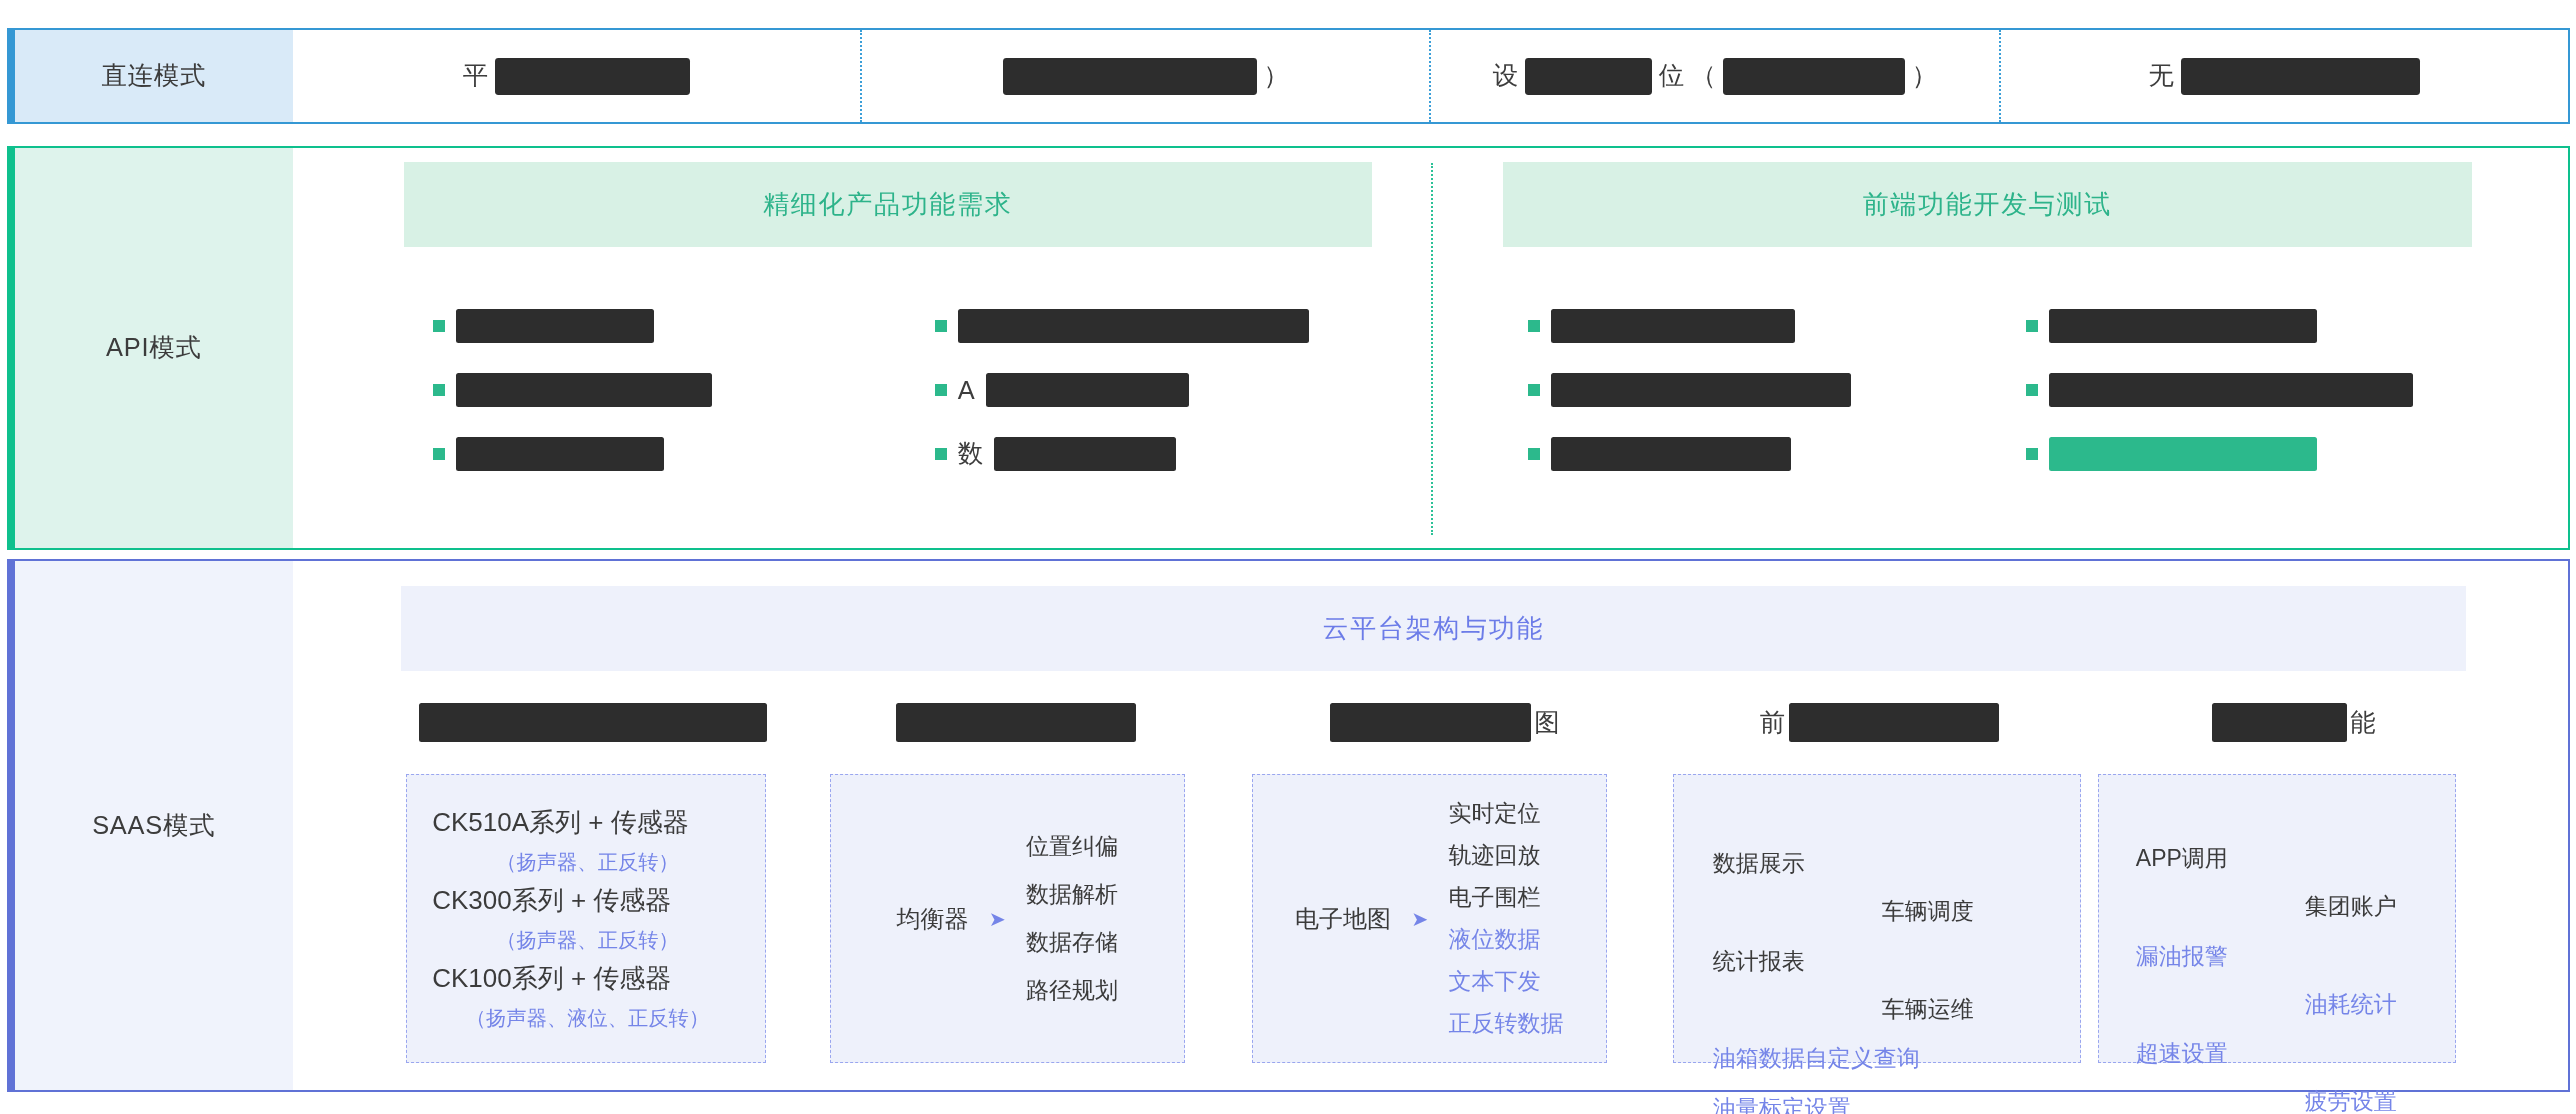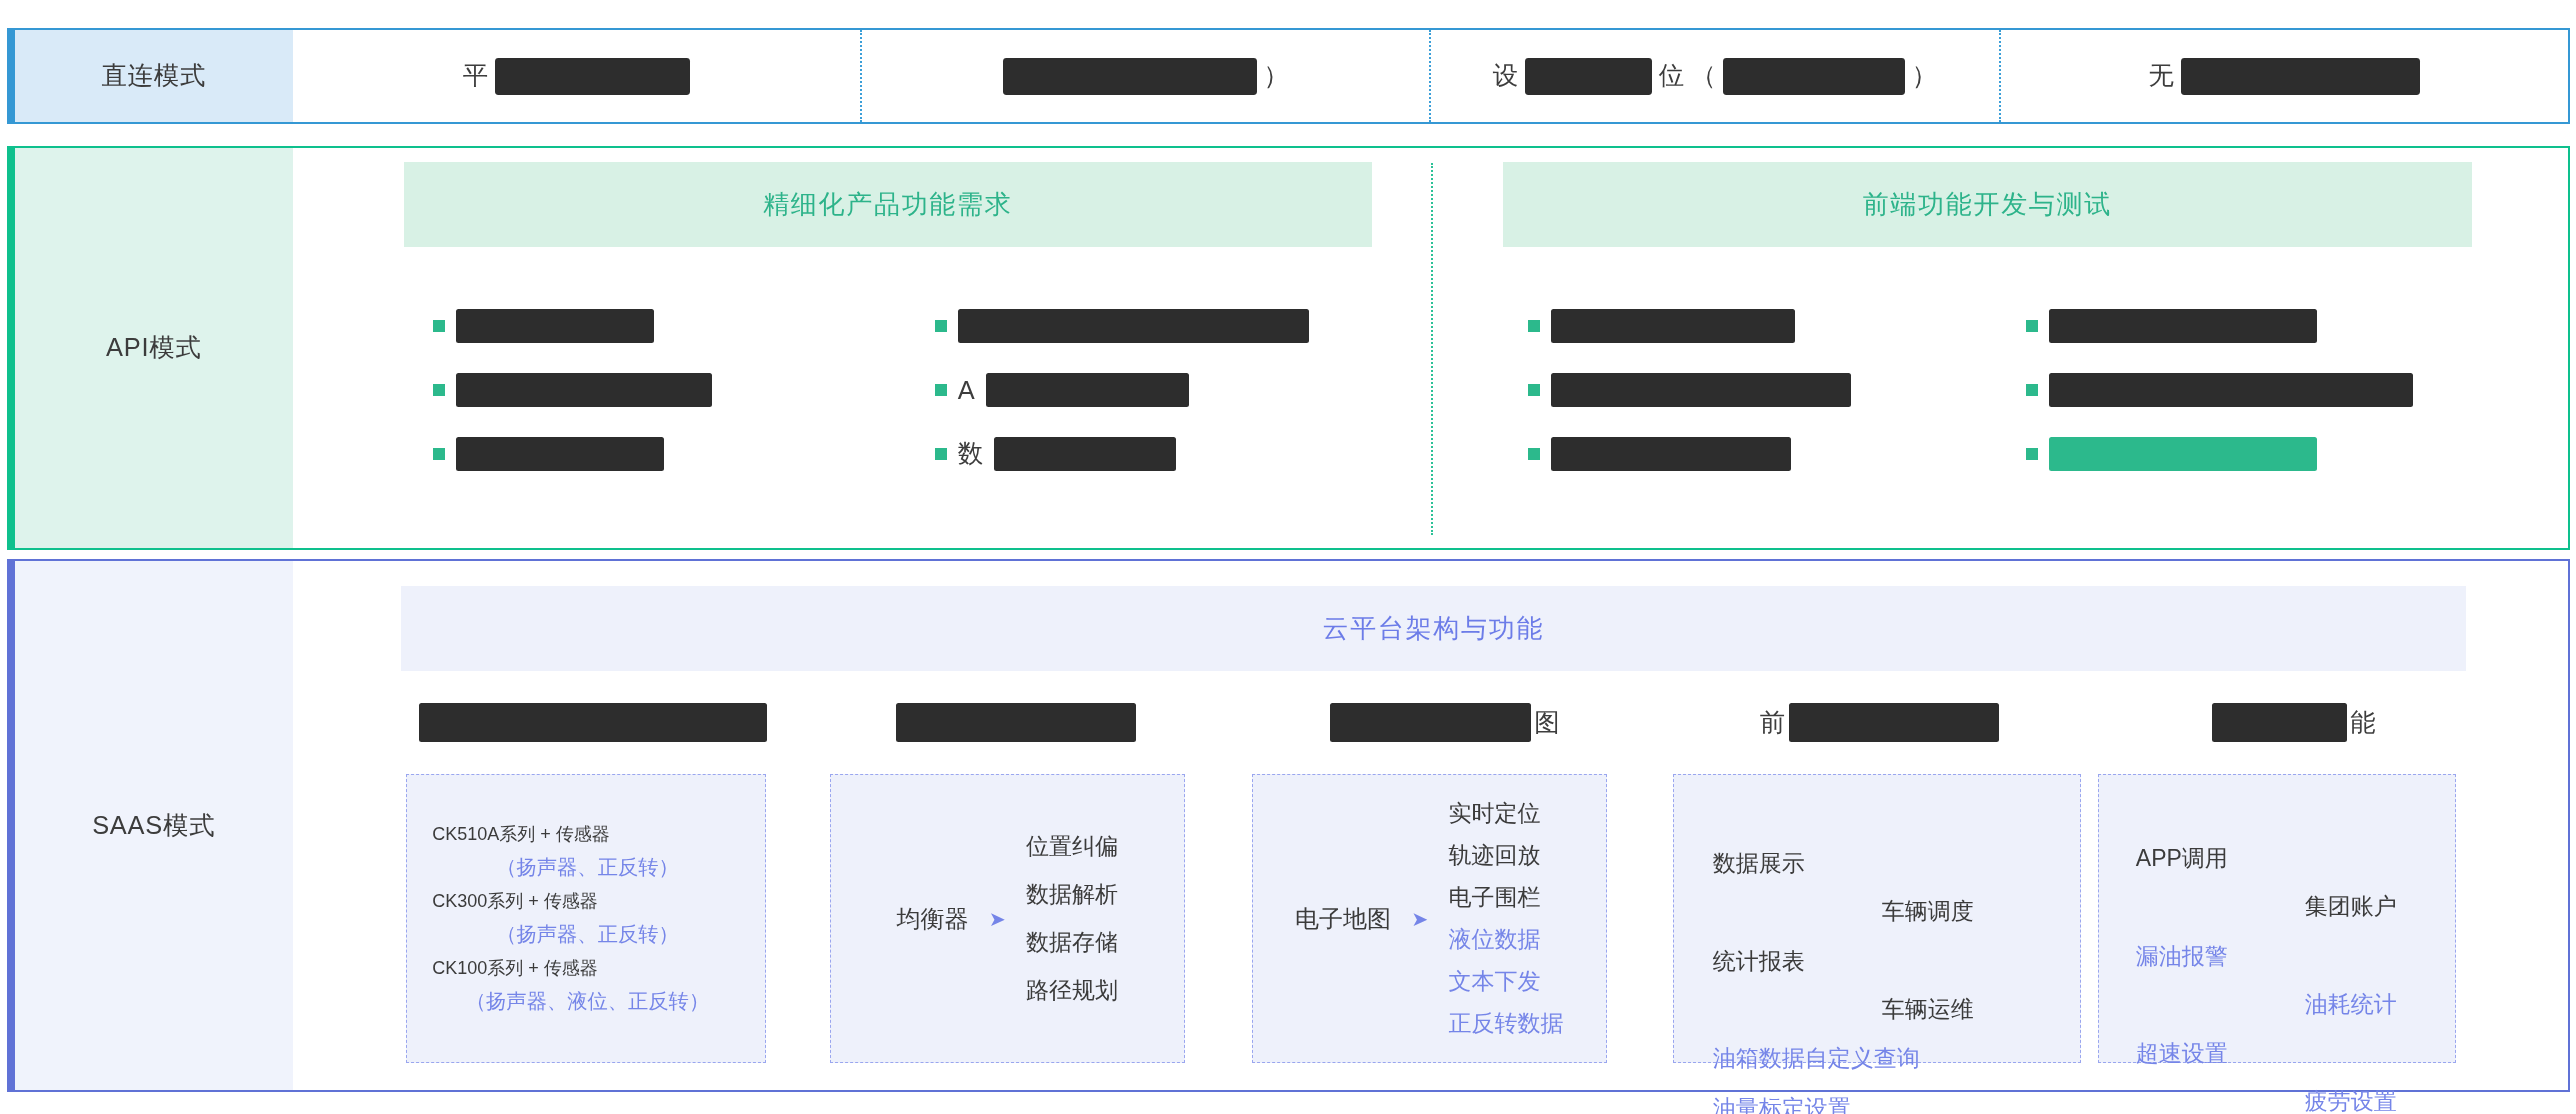--- a/index.html
+++ b/index.html
@@ -52,21 +52,21 @@
   .chdr .bbar{height:39px;}
   .chdr1{left:126px;}.chdr2{left:603px;}.chdr3{left:1037px;}.chdr4{left:1467px;}.chdr5{left:1919px;}
 
   .sbox{position:absolute;top:213px;height:289px;background:#eef1fb;
         border:1.7px dashed #9aa6ef;box-sizing:border-box;}
   .t-dark{color:#3b3b3b;}
   .t-blue{color:#7585e8;}
 
   .box1{left:113px;width:360px;display:flex;flex-direction:column;justify-content:center;
         padding:8.5px 22px 8.5px 25.4px;gap:7.6px;}
-  .ln-dark{font-size:18px;color:#3b3b3b;text-align:left;white-space:nowrap;}
+  .ln-dark{font-size:26px;color:#3b3b3b;text-align:left;white-space:nowrap;}
   .ln-blue{font-size:20.3px;color:#7585e8;text-align:center;white-space:nowrap;}
 
   .box-arrowed{display:flex;align-items:center;justify-content:center;gap:20.3px;}
   .box2{left:537px;width:355px;}
   .box3{left:959px;width:355px;}
   .src{font-size:24px;color:#3b3b3b;white-space:nowrap;}
   .arrow{font-size:20.3px;color:#7585e8;}
   .vlist{display:flex;flex-direction:column;font-size:23px;text-align:left;}
   .vlist-4{gap:17px;}
   .vlist-6{gap:11px;}

